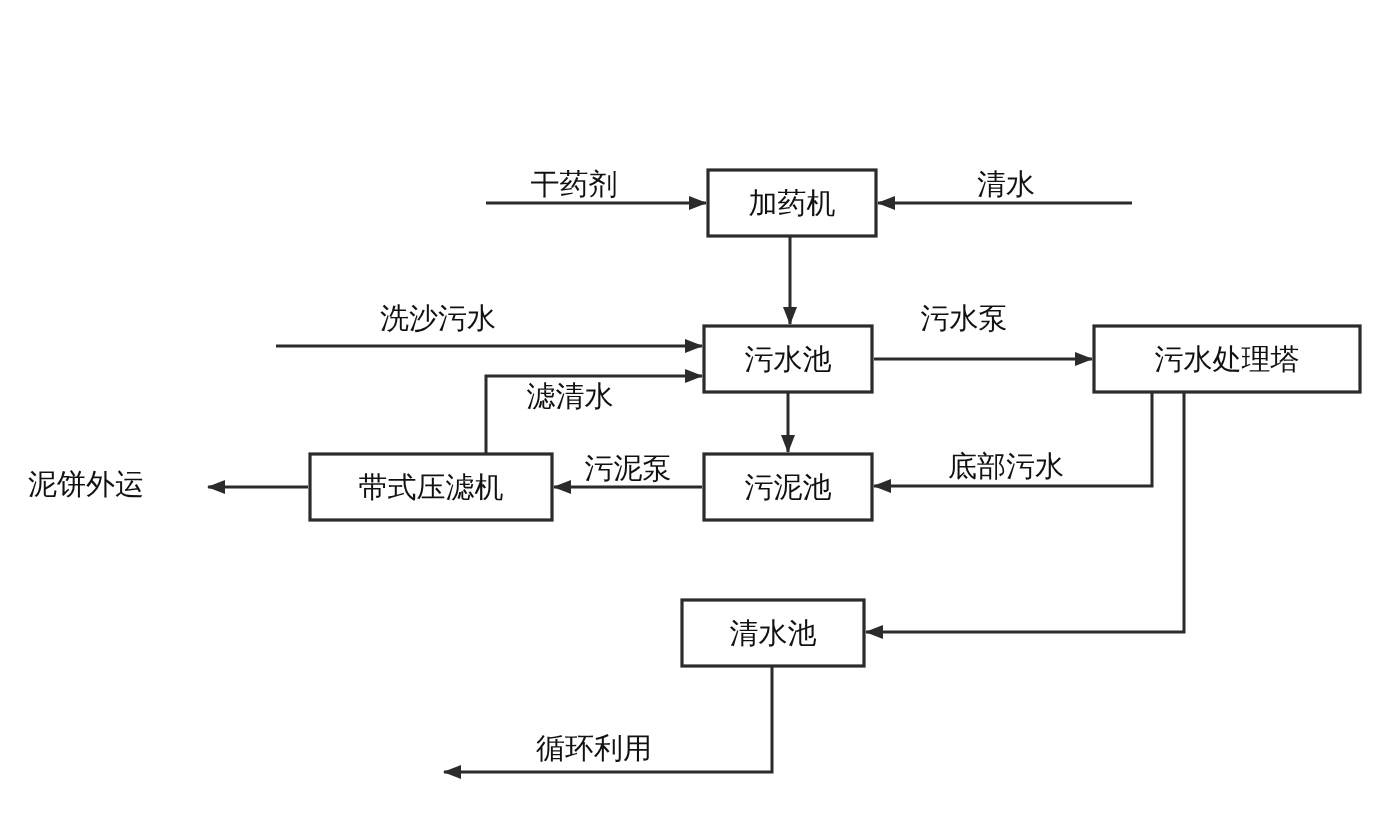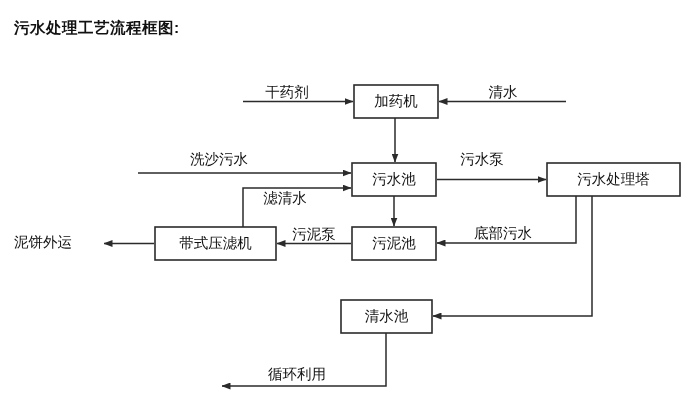--- a/index.html
+++ b/index.html
@@ -61,21 +61,20 @@
     font-size: 14.5px;
     fill: #111111;
     dominant-baseline: middle;
   }
 </style>
 </head>
 <body>
 
 <div id="page">
 
-  <div id="diagram-title">污水处理工艺流程框图:</div>
 
   <svg id="flow" viewBox="0 0 700 420">
     <defs>
       <marker id="arrow" markerWidth="9" markerHeight="7" refX="8.5" refY="3.5" orient="auto" markerUnits="userSpaceOnUse">
         <path d="M0,0 L9,3.5 L0,7 Z" fill="#2b2b2b"></path>
       </marker>
     </defs>
 
     <g>
 

